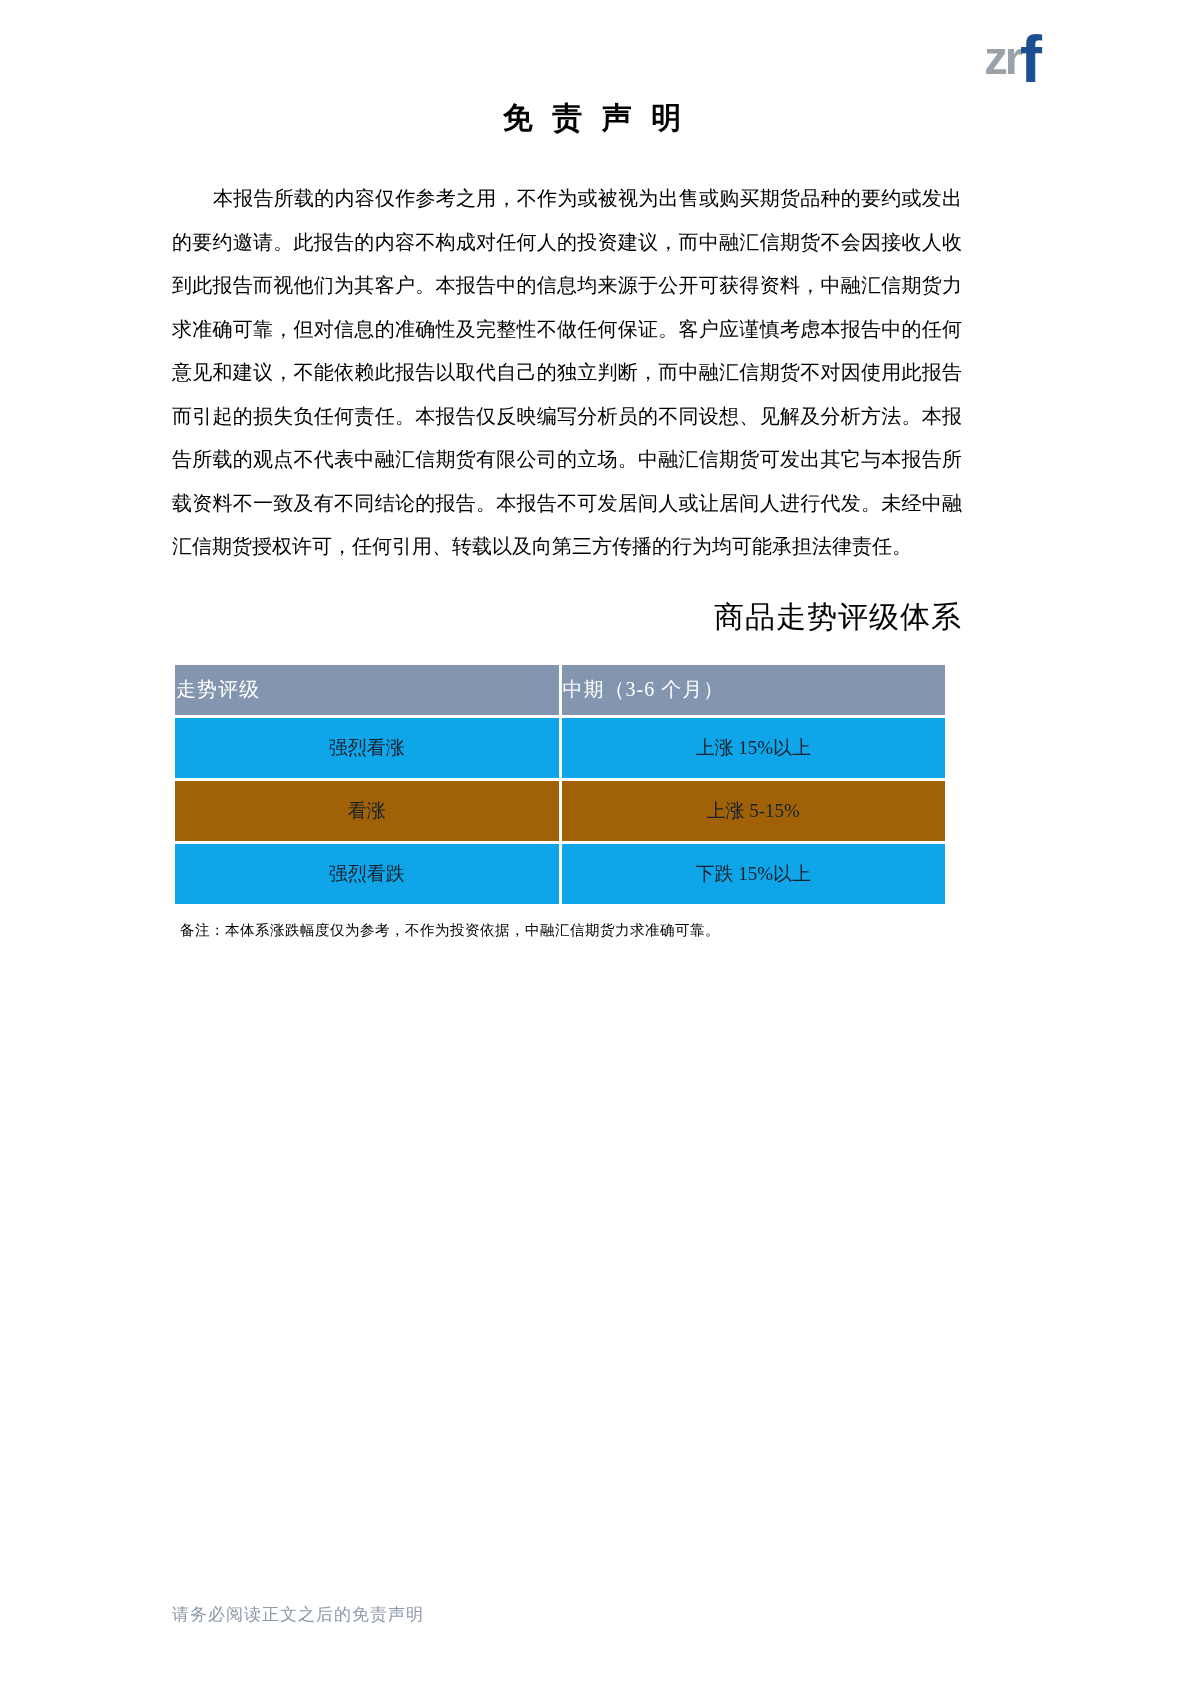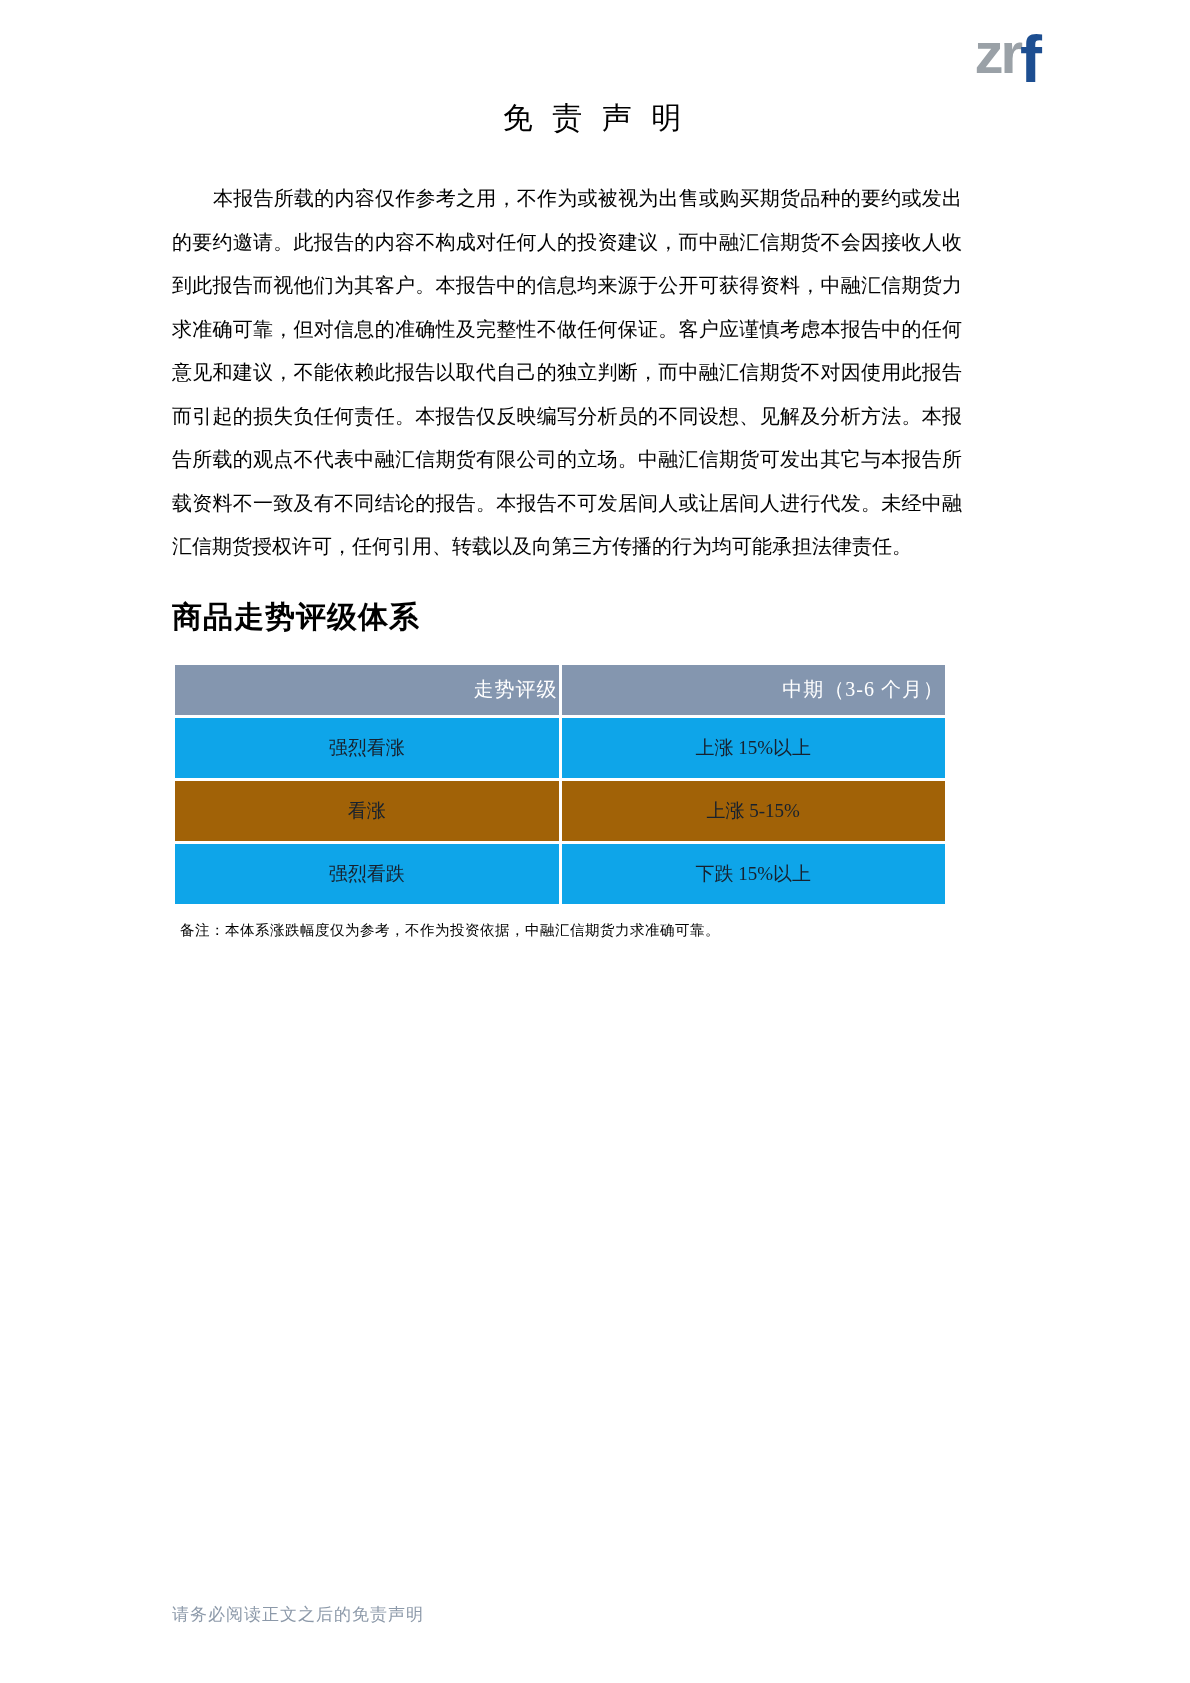--- a/index.html
+++ b/index.html
@@ -24,21 +24,21 @@
     align-items: center;
     gap: 12px;
   }
   .logo-mark {
     font-family: "Liberation Sans", "DejaVu Sans", sans-serif;
     font-weight: bold;
     line-height: 0.8;
     display: flex;
     align-items: flex-end;
   }
-  .logo-zr { font-size: 58px; color: #9aa1a7; letter-spacing: -3px; margin-left: 16px; }
+  .logo-zr { font-size: 47px; color: #9aa1a7; letter-spacing: -3px; margin-left: 16px; }
   .logo-f  { font-size: 66px; color: #1d4e91; margin-left: 0px; position: relative; top: 9px; }
   .logo-text { display: flex; flex-direction: column; }
   .logo-cn {
     font-family: "Liberation Sans", "DejaVu Sans", sans-serif;
     font-weight: bold;
     font-size: 31px;
     color: #8f9499;
     letter-spacing: 2px;
     line-height: 1.05;
   }
@@ -49,58 +49,58 @@
     color: #3f7cba;
     letter-spacing: 0.8px;
     margin-top: 3px;
   }
 
   
   .doc-title {
     padding-top: 98px;
     text-align: center;
     font-size: 30px;
-    font-weight: normal;
+    font-weight: bold;
     letter-spacing: 6px;
   }
 
   
   .content { width: 790px; margin-left: 172px; }
 
   .disclaimer-text {
     margin-top: 38px;
     font-size: 20px;
     line-height: 43.5px;
     text-align: justify;
     text-indent: 41px;
     color: #000;
   }
 
   .section-heading {
     margin-top: 28px;
-    text-align: left;
+    text-align: right;
     font-size: 30px;
-    font-weight: bold;
+    font-weight: normal;
     letter-spacing: 1px;
   }
 
   
   .rating-table {
     width: 776px;
     margin-top: 24px;
     border-collapse: separate;
     border-spacing: 3px;
   }
   .rating-table th {
     background: #8496AF;
     color: #ffffff;
     font-weight: normal;
     font-size: 20px;
     height: 50px;
-    text-align: right;
+    text-align: left;
     letter-spacing: 1px;
   }
   .rating-table td {
     font-size: 19px;
     text-align: center;
     height: 60px;
     color: #17212e;
   }
   .row-gray td { background: #0ea5e9; }
   .row-blue td { background: #a16207; }

